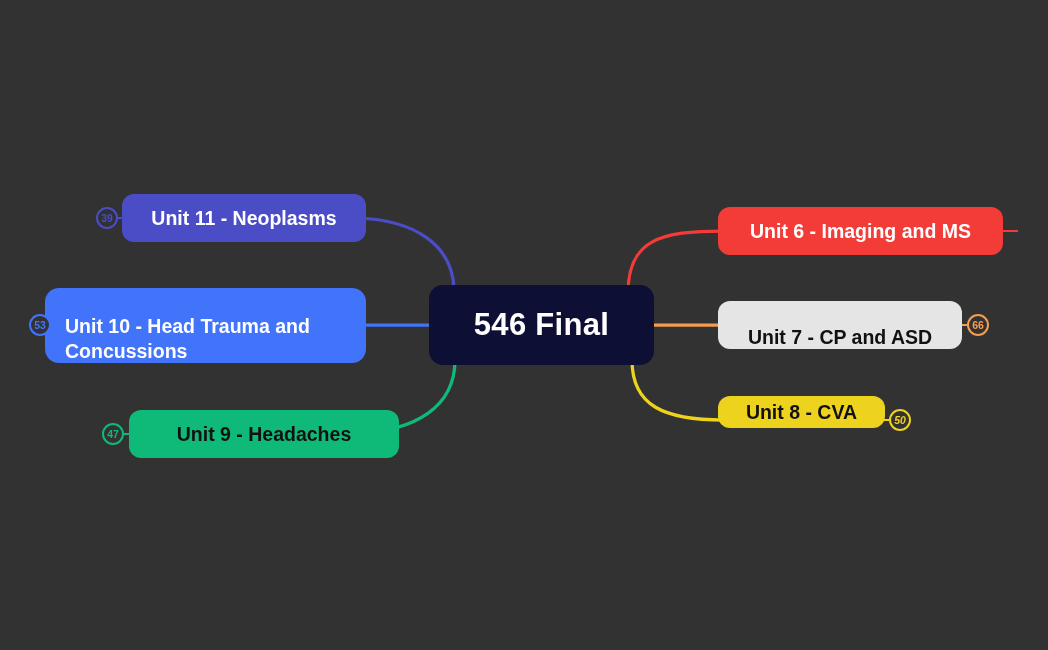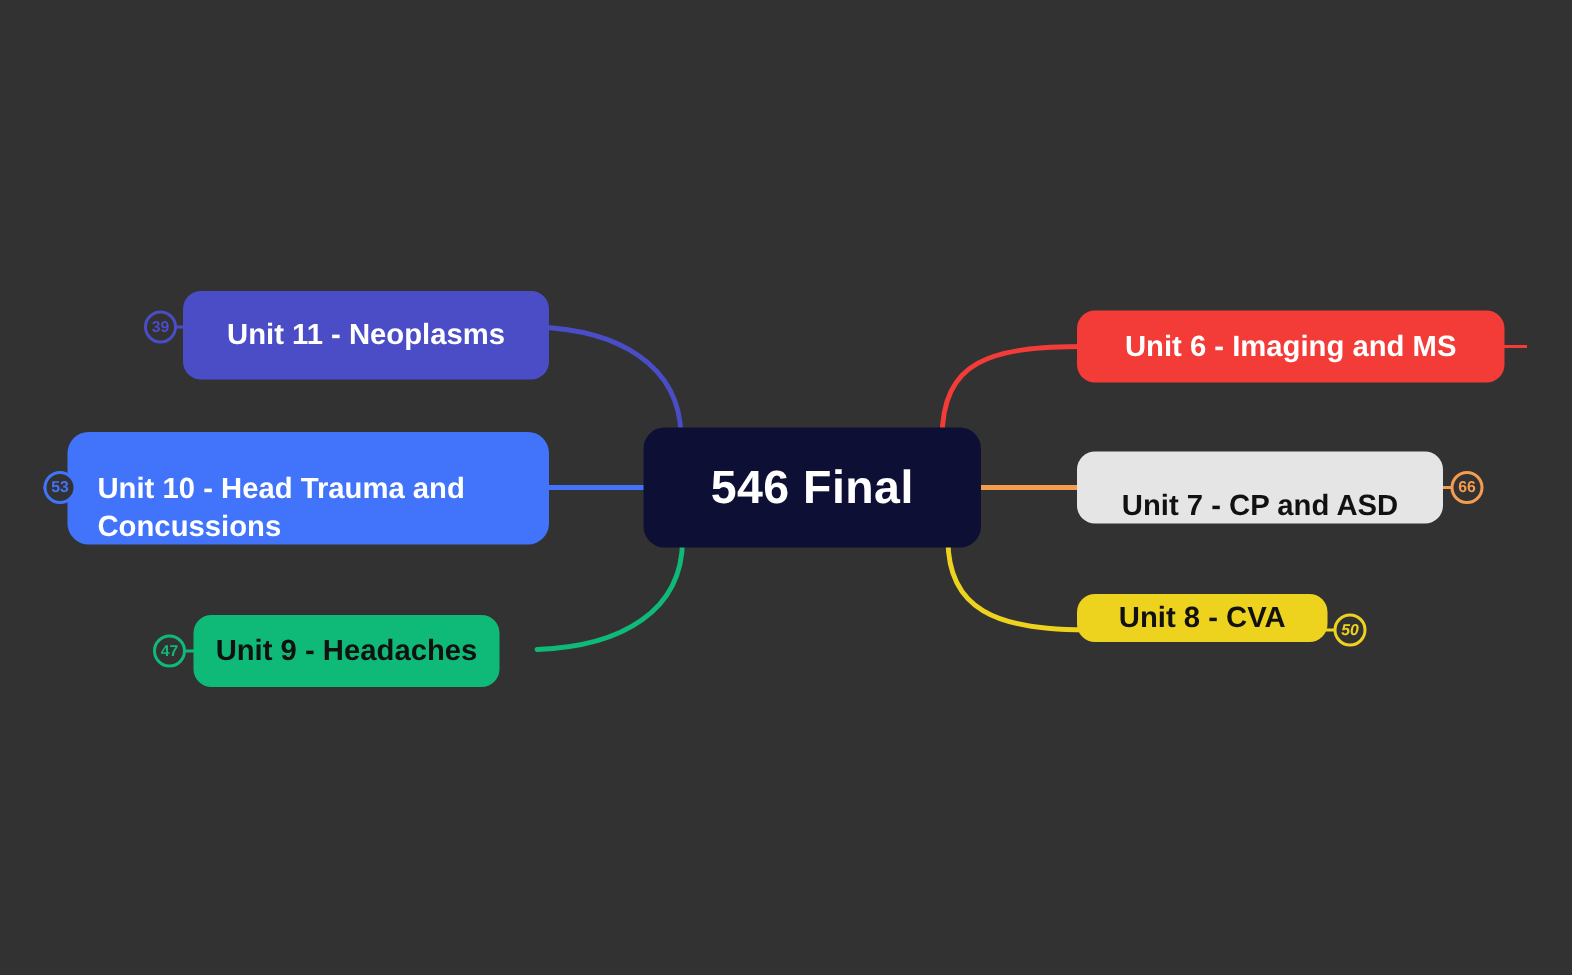--- a/index.html
+++ b/index.html
@@ -17,28 +17,28 @@
     font-weight:bold;
     box-sizing:border-box;
     border-radius:12px;
     cursor:pointer;
   }
   .node .label{white-space:nowrap;}
   .node-root{
     width:225px;height:80px;left:429px;top:285px;
     border-radius:14px;font-size:31px;letter-spacing:.3px;text-align:right;
   }
-  .node-u11{width:244px;height:59px;left:122px;top:194px;font-size:19.5px;}
+  .node-u11{width:244px;height:48px;left:122px;top:194px;font-size:19.5px;}
   .node-u10{
     width:321px;height:75px;left:45px;top:288px;
     border-radius:14px;font-size:19.5px;line-height:25px;
     justify-content:flex-start;padding:0 20px;
   }
   .node-u10 .label{white-space:normal;margin-top:26px;}
-  .node-u9{width:204px;height:48px;left:129px;top:410px;font-size:19.5px;}
+  .node-u9{width:270px;height:48px;left:129px;top:410px;font-size:19.5px;}
   .node-u6{width:285px;height:48px;left:718px;top:207px;font-size:19.5px;}
   .node-u7{width:244px;height:48px;left:718px;top:301px;font-size:19.5px;}
   .node-u8{width:167px;height:32px;left:718px;top:396px;font-size:19.5px;}
   .badge{
     position:absolute;z-index:3;
     width:22px;height:22px;border-radius:50%;
     border:2px solid;box-sizing:border-box;
     background:#323232;
     display:flex;align-items:center;justify-content:center;
     font-size:10.5px;font-weight:bold;

